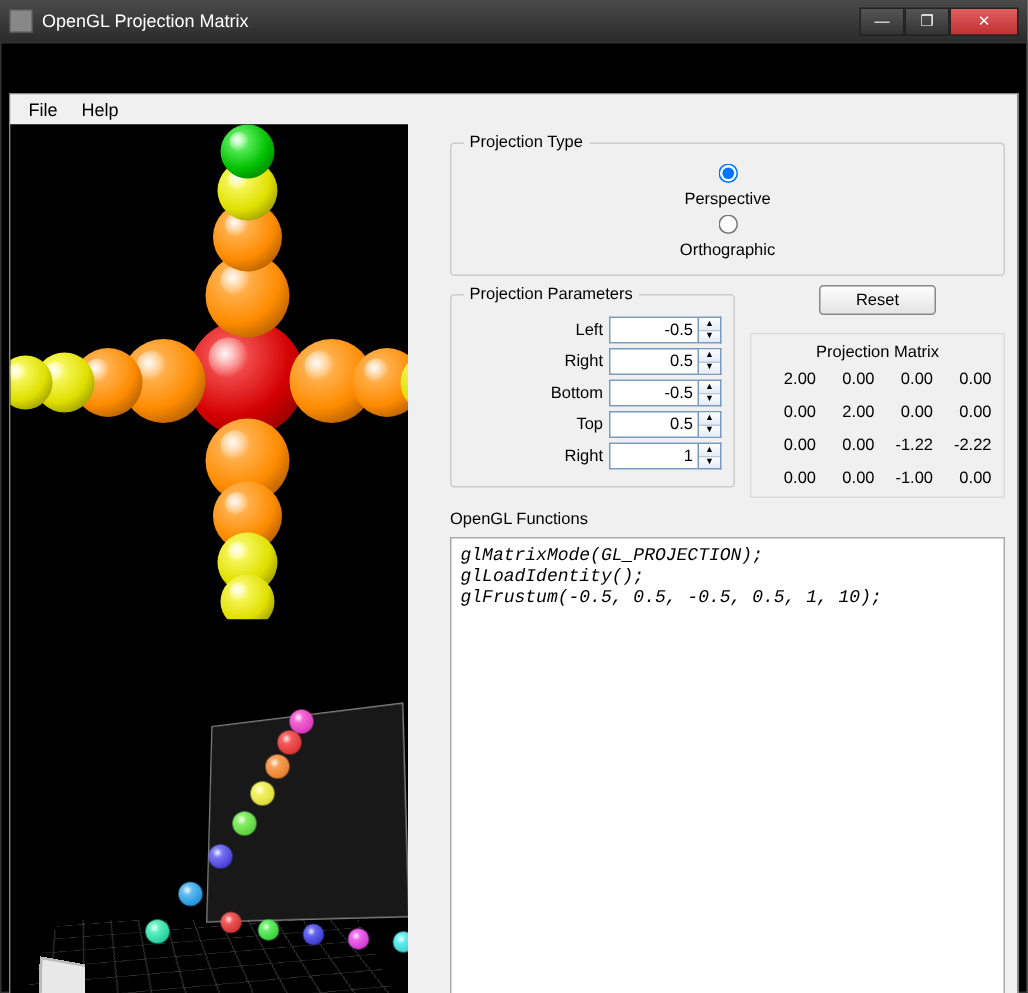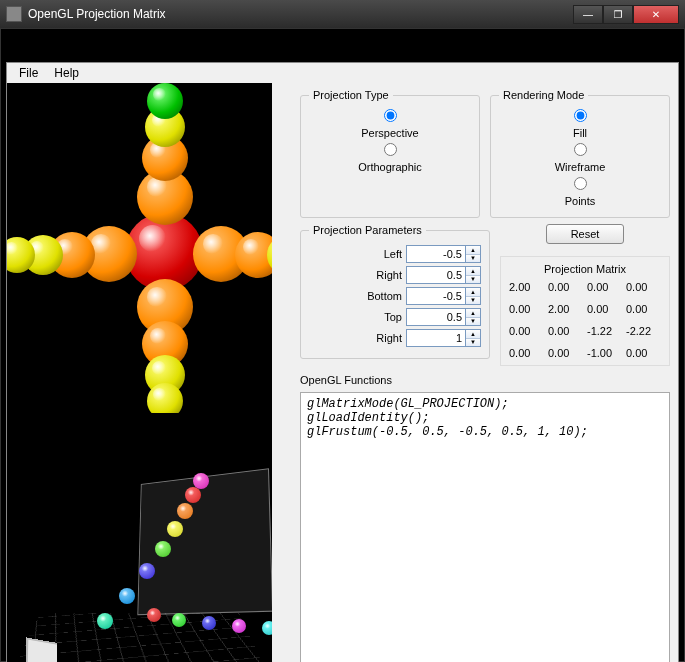--- a/index.html
+++ b/index.html
@@ -57,21 +57,21 @@
 .param-line input { width: 60px; text-align: right; padding: 1px 3px; border: 1px solid #7a9ac0; font-size: 11px; height: 18px; }
 .spinners { display:flex; flex-direction:column; width:15px; border:1px solid #7a9ac0; border-left:none; }
 .spinners div { flex:1; display:flex; align-items:center; justify-content:center; font-size:6px; background:linear-gradient(#fdfdfd,#e4ecf7); cursor:pointer; line-height:1; }
 .spinners div:first-child{border-bottom:1px solid #b8c8dd;}
 
 .reset-col { flex:1; display:flex; flex-direction:column; align-items:center; gap:12px; }
 .btn { min-width: 78px; padding: 3px 4px; border: 1px solid #888; border-radius: 3px; background: linear-gradient(#fdfdfd,#e4e4e4); cursor: pointer; font-size:11px; }
 
 .matrix-box { border: 1px solid #ddd; padding: 6px 2px; width: 170px; }
 .matrix-title { text-align: center; margin-bottom: 6px; }
-.matrix-grid { display: grid; grid-template-columns: repeat(4,1fr); gap: 10px 4px; text-align: left; padding: 0 6px; }
+.matrix-grid { display: grid; grid-template-columns: repeat(4,1fr); gap: 10px 4px; text-align: right; padding: 0 6px; }
 
 .funcs-label { margin-top: 2px; }
 .funcs { flex:1; border: 1px solid #aaa; background: #fff; padding: 4px 6px; font-family: "Courier New", monospace; font-size: 12px; white-space: pre; overflow:auto; min-height:190px;font-style:italic; }
 </style>
 </head>
 <body>
 
 <div class="titlebar">
   <div class="icon-slot"></div>
   <div class="title">OpenGL Projection Matrix</div>
@@ -140,35 +140,20 @@
           <legend>Projection Type</legend>
           <div class="radio-row">
                 <input type="radio" checked="" style="">
                 <span>Perspective</span>
               </div>
           <div class="radio-row">
                 <input type="radio" style="">
                 <span>Orthographic</span>
               </div>
         </fieldset>
-        <fieldset style="flex:1">
-          <legend>Rendering Mode</legend>
-          <div class="radio-row">
-                <input type="radio" checked="" style="">
-                <span>Fill</span>
-              </div>
-          <div class="radio-row">
-                <input type="radio" style="">
-                <span>Wireframe</span>
-              </div>
-          <div class="radio-row">
-                <input type="radio" style="">
-                <span>Points</span>
-              </div>
-        </fieldset>
       </div>
 
       <div class="params-row">
         <fieldset class="params">
           <legend>Projection Parameters</legend>
           <div class="param-line">
                 <label>Left</label>
                 <div class="numwrap">
                   <input value="-0.5" style="">
                   <div class="spinners">

